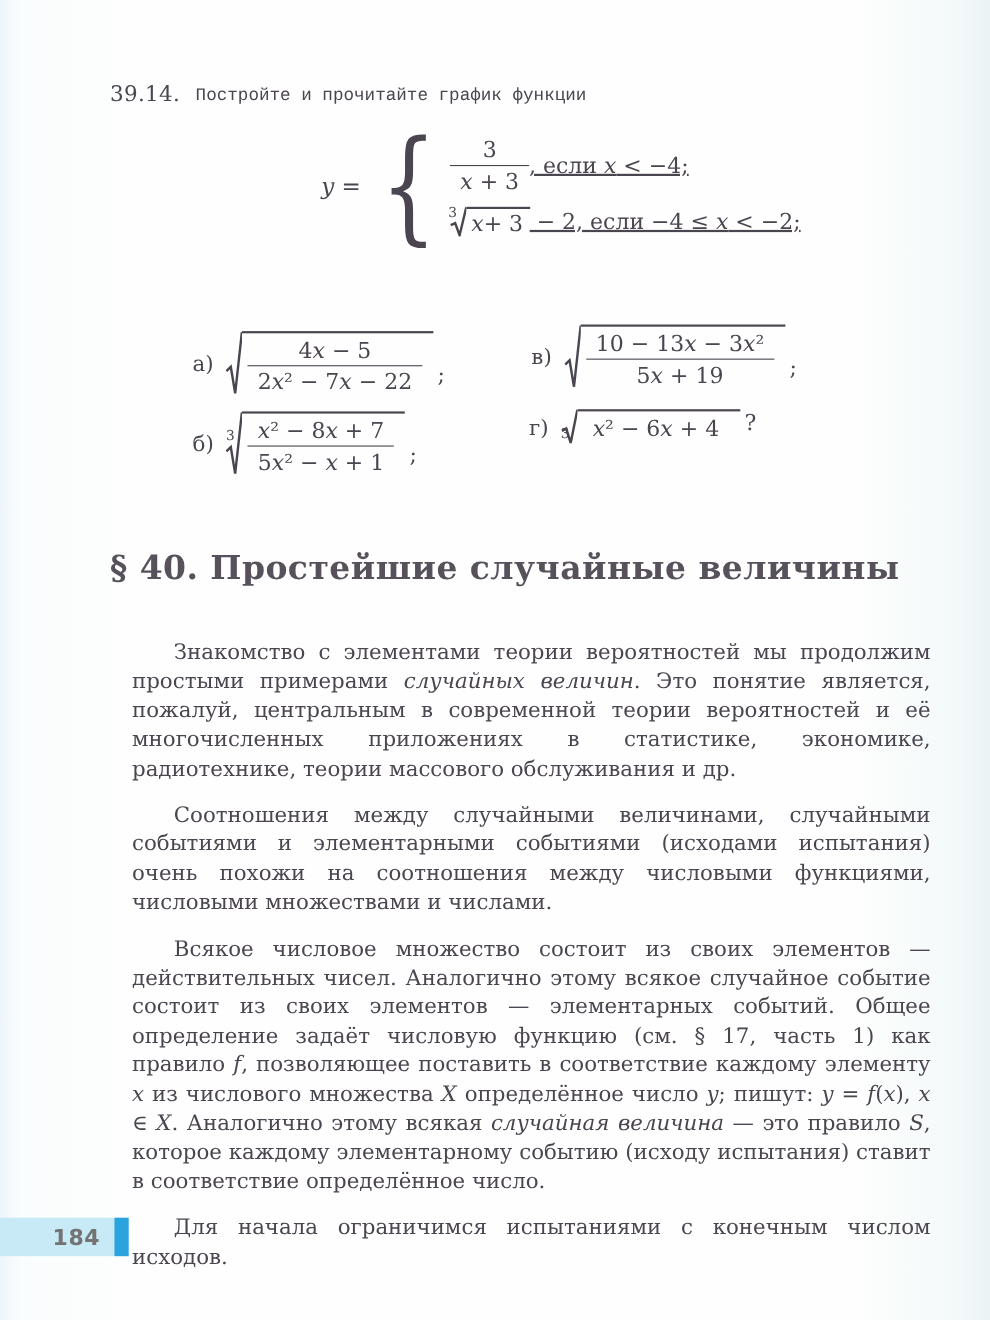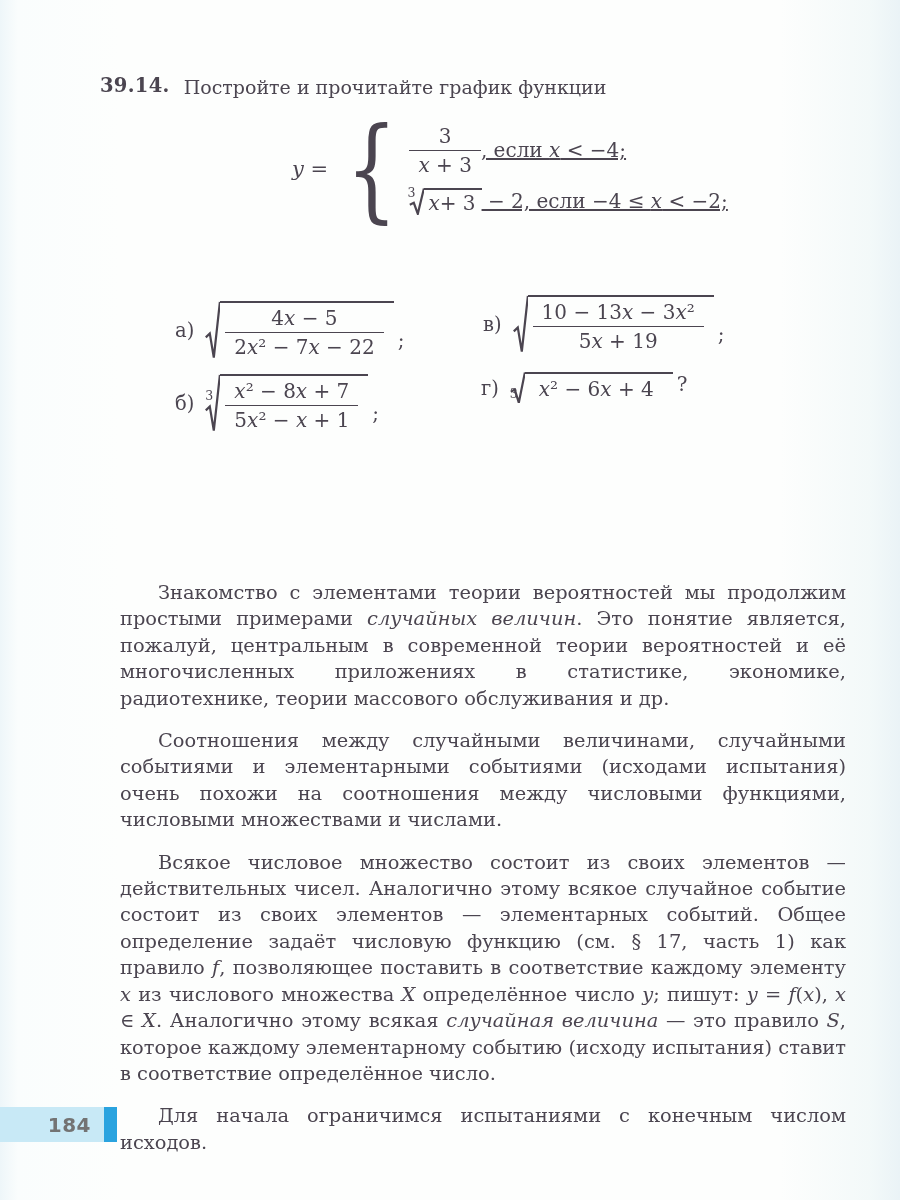--- a/index.html
+++ b/index.html
@@ -4,22 +4,22 @@
 <style>
   html,body{margin:0;padding:0;}
   body{width:900px;height:1200px;background:#ffffff;}
   .page{
     position:relative;width:900px;height:1200px;overflow:hidden;
     background:linear-gradient(90deg,#eef6f9 0px,#fafdfd 18px,#fdfefd 120px,#fdfefd 780px,#f3f9f9 870px,#eaf3f6 900px);
     font-family:"DejaVu Serif",serif;color:#4b4550;
   }
   
   .prob{position:absolute;display:flex;align-items:flex-start;}
-  .prob-num{font-weight:bold;font-size:19.5px;flex:none;letter-spacing:0.3px;text-align:right;}
-  .prob-text{font-size:19px;line-height:26px;}
+  .prob-num{font-weight:normal;font-size:19.5px;flex:none;letter-spacing:0.3px;text-align:right;}
+  .prob-text{font-size:16px;line-height:26px;font-family:Liberation Mono, monospace;}
   .badge{
     font-family:"DejaVu Sans",sans-serif;font-weight:bold;font-size:17.5px;
     color:#5b9fd2;flex:none;margin-right:11px;letter-spacing:0.5px;
   }
   .jline{text-align:justify;text-align-last:justify;}
   
   .math{font-size:20px;}
   .it{font-style:italic;}
   .frac{display:inline-flex;flex-direction:column;align-items:stretch;text-align:center;vertical-align:middle;}
   .fnum{padding:0 9px 2px 9px;}
@@ -168,20 +168,21 @@
       </span>
       <span class="rbody">
         <span class="frac">
           <span class="fnum"><span class="it">x</span><span>² − 6</span><span class="it">x</span><span> + 4</span></span>
         </span>
       </span>
     </span>
     <span class="itail">?</span>
   </div>
 
+  <h2 class="sec-heading">§ 40. Простейшие случайные величины</h2>
 
   <div class="bodycopy">
     <p class="para"><span>Знакомство с элементами теории вероятностей мы продолжим простыми примерами </span><span class="it">случайных величин</span><span>. Это понятие является, пожалуй, центральным в современной теории вероятностей и её многочисленных приложениях в статистике, экономике, радиотехнике, теории массового обслуживания и др.</span></p>
     <p class="para"><span>Соотношения между случайными величинами, случайными событиями и элементарными событиями (исходами испытания) очень похожи на соотношения между числовыми функциями, числовыми множествами и числами.</span></p>
     <p class="para"><span>Всякое числовое множество состоит из своих элементов — действительных чисел. Аналогично этому всякое случайное событие состоит из своих элементов — элементарных событий. Общее определение задаёт числовую функцию (см. § 17, часть 1) как правило </span><span class="it">f</span><span>, позволяющее поставить в соответствие каждому элементу </span><span class="it">x</span><span> из числового множества </span><span class="it">X</span><span> определённое число </span><span class="it">y</span><span>; пишут: </span><span class="it">y</span><span> = </span><span class="it">f</span><span>(</span><span class="it">x</span><span>), </span><span class="it">x</span><span> ∈ </span><span class="it">X</span><span>. Аналогично этому всякая </span><span class="it">случайная величина</span><span> — это правило </span><span class="it">S</span><span>, которое каждому элементарному событию (исходу испытания) ставит в соответствие определённое число.</span></p>
     <p class="para"><span>Для начала ограничимся испытаниями с конечным числом исходов.</span></p>
   </div>
 
   <div class="page-band">
     <span class="page-num">184</span>

